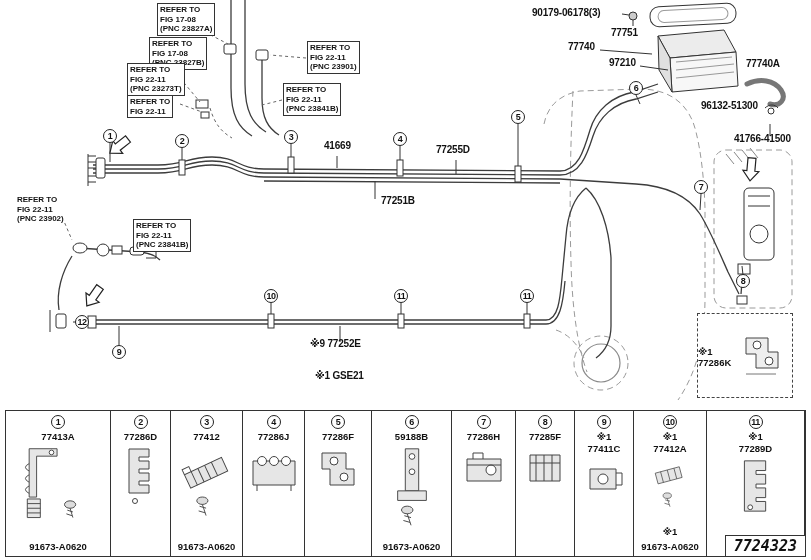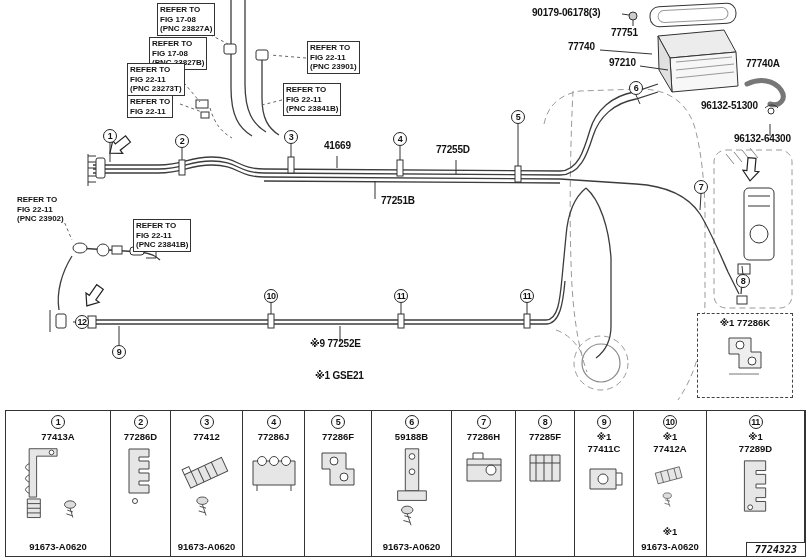--- a/index.html
+++ b/index.html
@@ -7,33 +7,33 @@
          font-family:"Liberation Sans","DejaVu Sans",sans-serif;color:#111;}
   .art-layer{position:absolute;left:0;top:0;}
   .lbl{position:absolute;font-size:10px;font-weight:bold;white-space:nowrap;letter-spacing:-0.2px;}
   .note{position:absolute;font-size:8px;font-weight:bold;line-height:1.2;background:#fff;white-space:nowrap;}
   .note.boxed{border:1px solid #333;padding:1px 2px;}
   .badge{width:14px;height:14px;border:1.4px solid #222;border-radius:50%;display:flex;
          align-items:center;justify-content:center;font-size:9px;font-weight:bold;background:#fff;
          letter-spacing:-0.5px;box-sizing:border-box;}
   .callout{position:absolute;transform:translate(-50%,-50%);}
   .legend-box{position:absolute;left:697px;top:313px;width:96px;height:85px;border:1px dashed #444;
-              background:#fff;box-sizing:border-box;display:flex;flex-direction:column;align-items:center;}
+              background:#fff;box-sizing:border-box;display:flex;flex-direction:row;align-items:center;}
   .legend-box .lb-label{font-size:9.5px;font-weight:bold;margin-top:3px;}
   .ptable{position:absolute;left:5px;top:410px;width:801px;height:147px;border:1.5px solid #333;
           box-sizing:border-box;display:flex;background:#fff;}
   .tcol{border-right:1px solid #333;box-sizing:border-box;display:flex;flex-direction:column;
         align-items:center;min-width:0;}
   .tcol:last-child{border-right:none;}
   .tcol .badge{margin:4px auto 2px;flex:0 0 auto;}
   .pl{font-size:9.5px;font-weight:bold;line-height:1.25;text-align:right;white-space:nowrap;}
   .part-art{flex:0 0 auto;margin-top:2px;}
   .bot{margin-top:auto;margin-bottom:3px;}
   .doc-code{position:absolute;right:0;bottom:0;border-left:1px solid #333;border-top:1px solid #333;
-            padding:1px 8px 1px 8px;font-size:10px;font-weight:bold;font-style:italic;background:#fff;
+            padding:1px 8px 1px 8px;font-size:15px;font-weight:bold;font-style:italic;background:#fff;
             font-family:"DejaVu Sans Mono","Liberation Mono",monospace;margin-top:31px;}
 </style>
 </head>
 <body>
 
 <div class="stage">
 
   <svg class="art-layer" width="811" height="410" viewBox="0 0 811 410">
 
     <g stroke="#9a9a9a" fill="none" stroke-width="1" stroke-dasharray="6 4">
@@ -197,21 +197,21 @@
     <div>FIG 22-11</div>
     <div>(PNC 23841B)</div>
   </div>
 
   <div class="lbl" style="left:532px;top:7px">90179-06178(3)</div>
   <div class="lbl" style="left:611px;top:27px">77751</div>
   <div class="lbl" style="left:568px;top:41px">77740</div>
   <div class="lbl" style="left:609px;top:57px">97210</div>
   <div class="lbl" style="left:746px;top:58px">77740A</div>
   <div class="lbl" style="left:701px;top:100px">96132-51300</div>
-  <div class="lbl" style="left:734px;top:133px">96132-64300</div>
+  <div class="lbl" style="left:734px;top:133px">41766-41500</div>
   <div class="lbl" style="left:324px;top:140px">41669</div>
   <div class="lbl" style="left:436px;top:144px">77255D</div>
   <div class="lbl" style="left:381px;top:195px">77251B</div>
   <div class="lbl" style="left:310px;top:338px">※9 77252E</div>
   <div class="lbl" style="left:315px;top:370px">※1 GSE21</div>
 
   <div class="legend-box">
     <div class="lb-label">※1 77286K</div>
     <svg class="part-art" width="60" height="54" viewBox="0 0 60 54">
       <path d="M14,8 h22 v14 h10 v16 h-22 v-14 h-10 z" fill="#eee" stroke="#444"></path>

